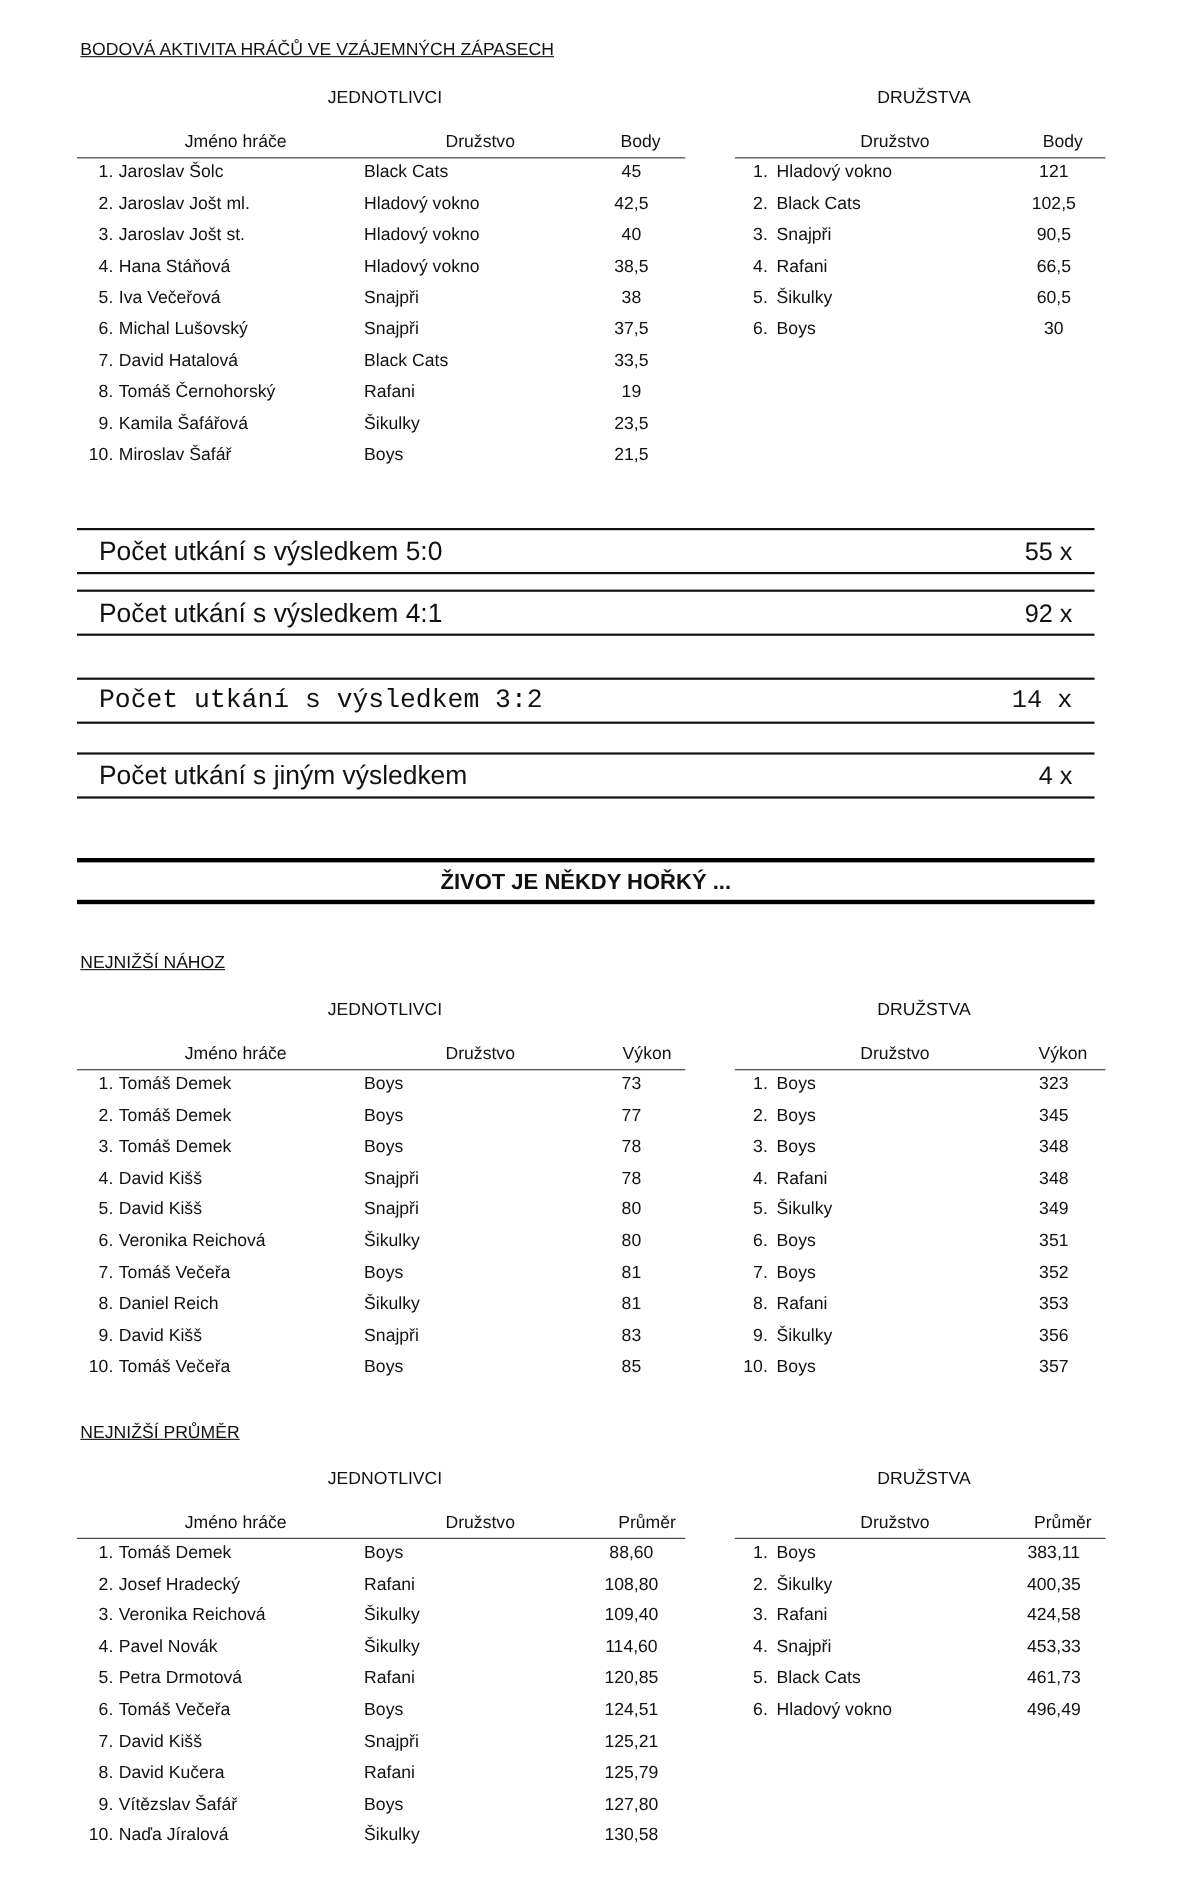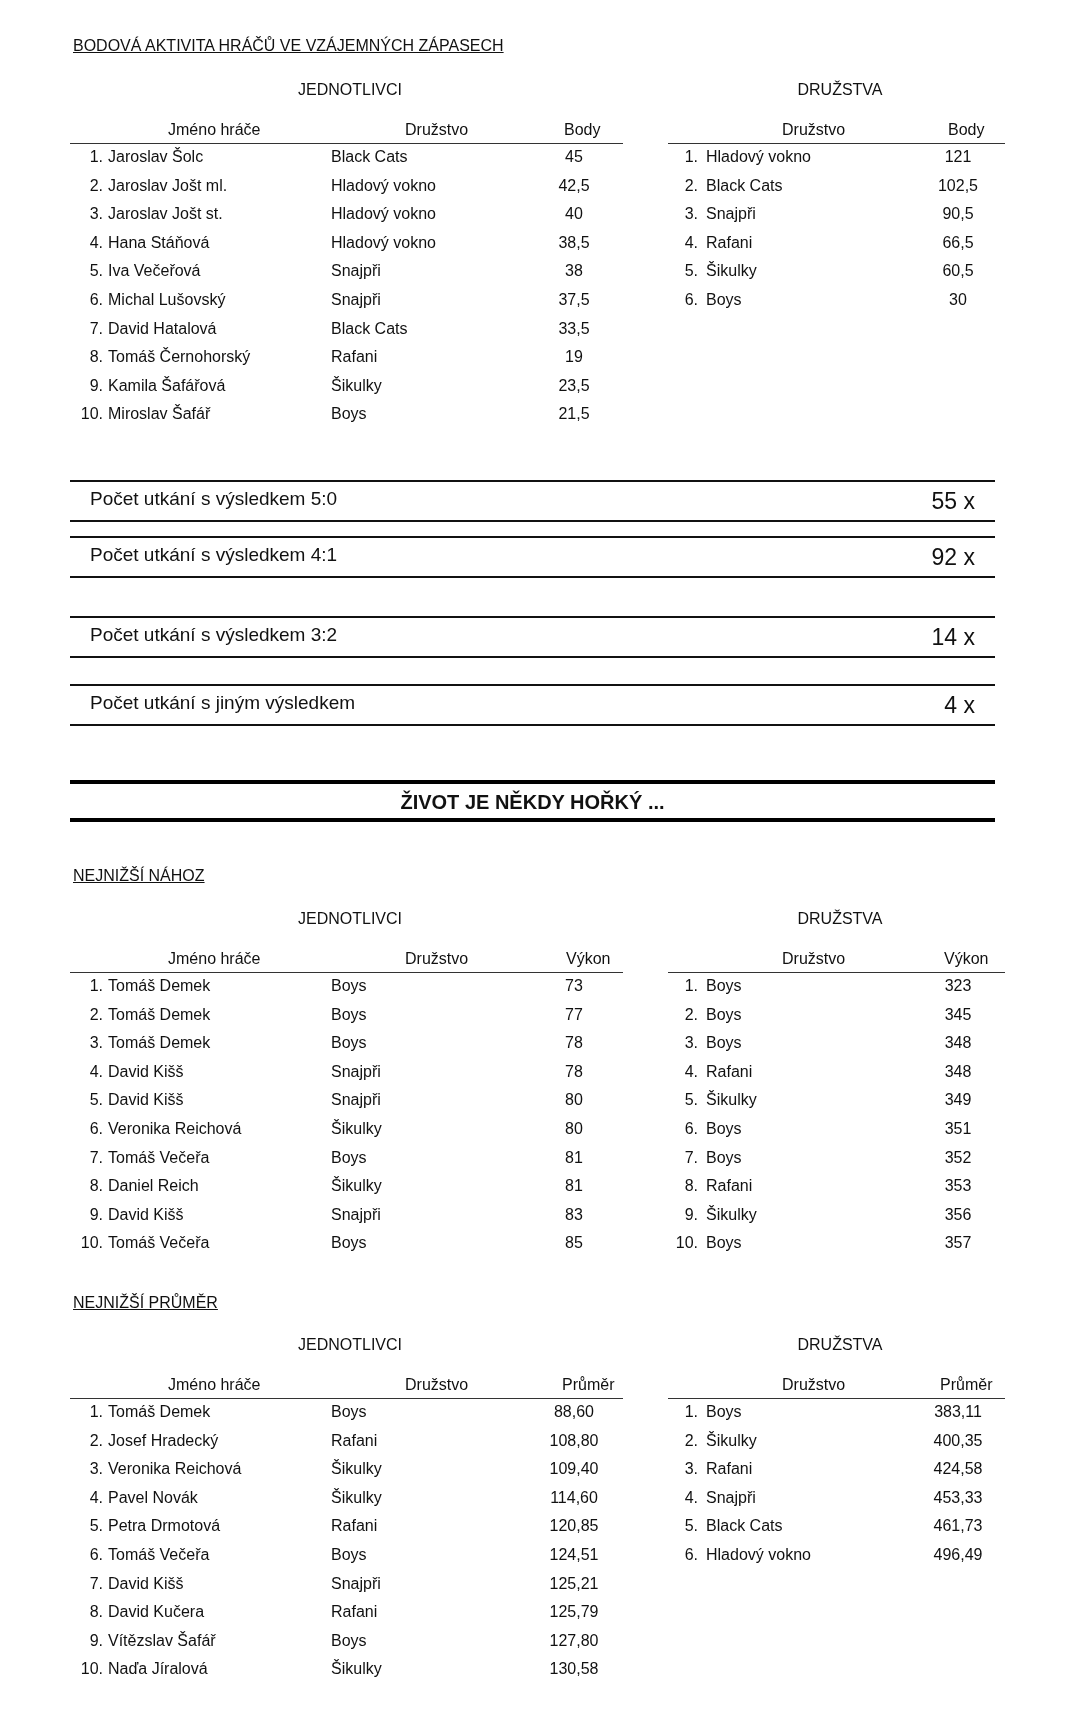--- a/index.html
+++ b/index.html
@@ -20,21 +20,21 @@
   .num { position: absolute; width: 33px; text-align: right; }
   .lt-row .num { left: 0; }
   .rt-row .num { left: 0; width: 30px; }
   .name { position: absolute; left: 38px; }
   .rt-row .name { left: 38px; }
   .team { position: absolute; left: 261px; }
   .val-l { position: absolute; left: 464px; width: 80px; text-align: center; }
   .val-r { position: absolute; left: 250px; width: 80px; text-align: center; }
   .summary { position: absolute; left: 70px; width: 925px; height: 38px;
              border-top: 2.5px solid #111; border-bottom: 2.5px solid #111; }
-  .summary .lbl { position: absolute; left: 20px; top: 6px; font-size: 19px; }
+  .summary .lbl { position: absolute; left: 20px; top: 6px; font-size: 24px; }
   .summary .cnt { position: absolute; right: 20px; top: 6px; font-size: 23px; }
   .banner { position: absolute; left: 70px; width: 925px; top: 780px; height: 34px;
             border-top: 4px solid #000; border-bottom: 4px solid #000; }
   .banner .txt { position: absolute; left: 0; right: 0; top: 7px; text-align: center;
                  font-weight: bold; font-size: 20px; }
 </style>
 </head>
 <body>
 
 <div class="abs section-title" style="top:37px;">BODOVÁ AKTIVITA HRÁČŮ VE VZÁJEMNÝCH ZÁPASECH</div>
@@ -145,21 +145,21 @@
   </div>
 
 <div class="summary" style="top:480px;">
   <span class="lbl">Počet utkání s výsledkem 5:0</span>
   <span class="cnt">55 x</span>
 </div>
 <div class="summary" style="top:536px;">
   <span class="lbl">Počet utkání s výsledkem 4:1</span>
   <span class="cnt">92 x</span>
 </div>
-<div class="summary" style="top:616px;">
+<div class="summary" style="top:616px;font-family:Liberation Mono, monospace;">
   <span class="lbl">Počet utkání s výsledkem 3:2</span>
   <span class="cnt">14 x</span>
 </div>
 <div class="summary" style="top:684px;">
   <span class="lbl">Počet utkání s jiným výsledkem</span>
   <span class="cnt">4 x</span>
 </div>
 
 <div class="banner">
   <div class="txt">ŽIVOT JE NĚKDY HOŘKÝ ...</div>

